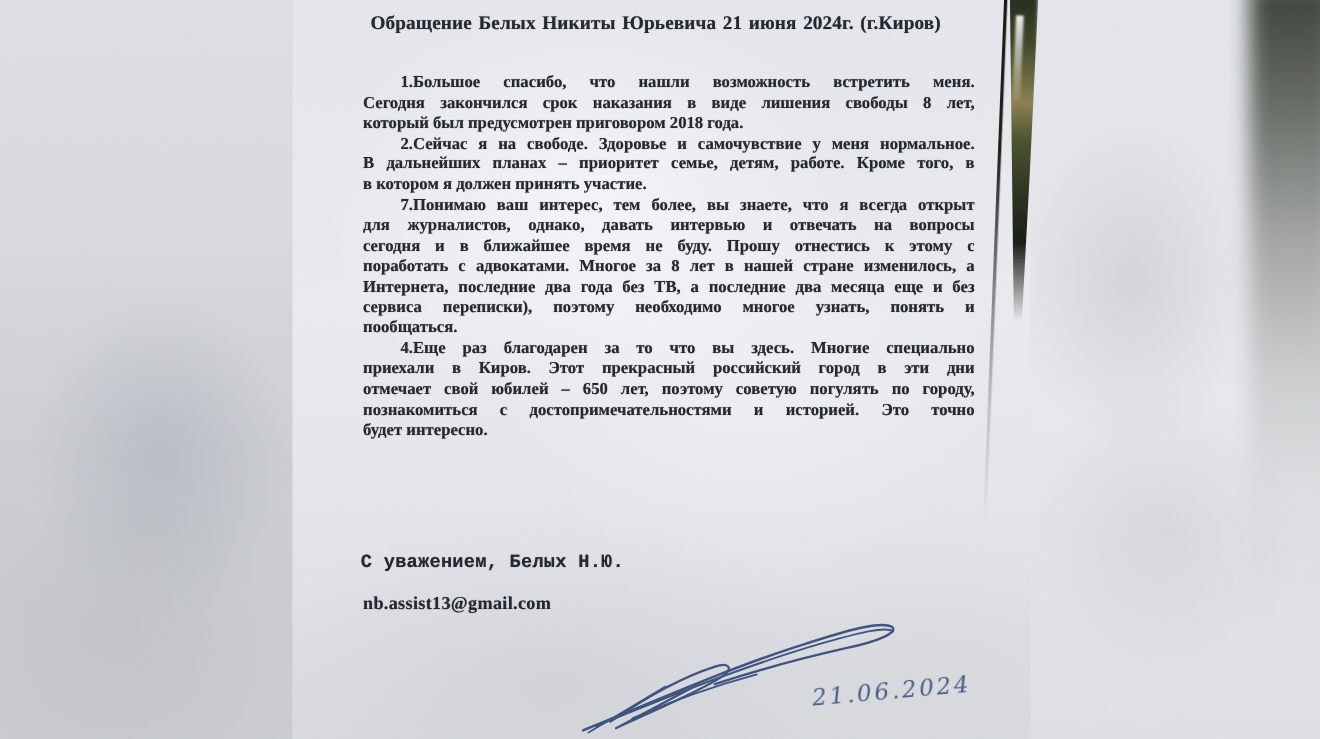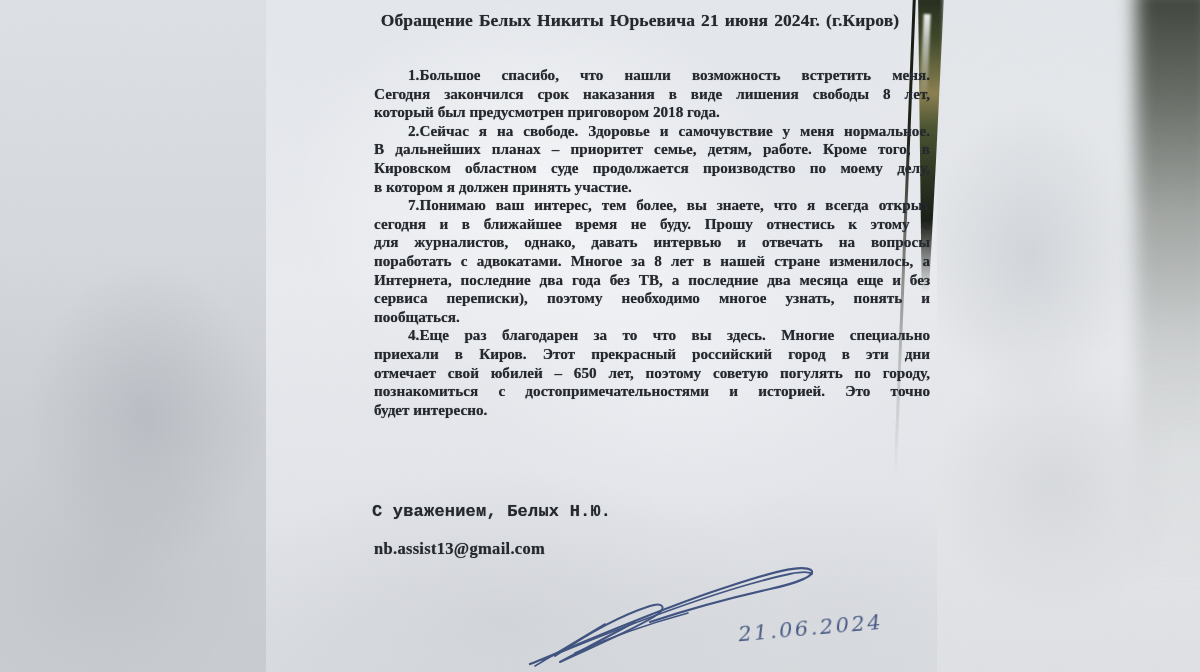--- a/index.html
+++ b/index.html
@@ -66,21 +66,20 @@
       rgba(96,99,92,.28) 78%,rgba(130,133,127,0) 100%);
     filter:blur(.7px);
   }
   
   .doc{
     position:absolute;inset:0;
     color:var(--printed-ink,#22262c);
     text-shadow:0 0 .8px rgba(34,38,44,.6);
     filter:blur(.28px);
     font-weight:bold;
-    margin-left:44px;
   }
   .doc-title{
     position:absolute;left:310px;top:10px;width:572px;
     font-size:17.5px;text-align:center;word-spacing:1.5px;letter-spacing:.1px;
   }
   .doc-body{position:absolute;left:330px;top:66px;width:556px;font-size:15.2px;}
   .doc-body .line{
     height:18.6px;line-height:18.6px;overflow:hidden;
     text-align:justify;text-align-last:justify;text-justify:inter-word;
   }
@@ -117,25 +116,24 @@
   <div class="edge-line"></div>
 
   <div class="doc">
     <div class="doc-title">Обращение Белых Никиты Юрьевича 21 июня 2024г. (г.Киров)</div>
     <div class="doc-body">
         <div class="line first">1.Большое спасибо, что нашли возможность встретить меня.</div>
         <div class="line">Сегодня закончился срок наказания в виде лишения свободы 8 лет,</div>
         <div class="line last">который был предусмотрен приговором 2018 года.</div>
         <div class="line first">2.Сейчас я на свободе. Здоровье и самочувствие у меня нормальное.</div>
         <div class="line">В дальнейших планах – приоритет семье, детям, работе. Кроме того, в</div>
-        <div class="line">Кировском областном суде продолжается производство по моему делу,</div>
         <div class="line last">в котором я должен принять участие.</div>
         <div class="line first">7.Понимаю ваш интерес, тем более, вы знаете, что я всегда открыт</div>
+        <div class="line">для журналистов, однако, давать интервью и отвечать на вопросы</div>
         <div class="line">сегодня и в ближайшее время не буду. Прошу отнестись к этому с</div>
-        <div class="line">для журналистов, однако, давать интервью и отвечать на вопросы</div>
         <div class="line">поработать с адвокатами. Многое за 8 лет в нашей стране изменилось, а</div>
         <div class="line">Интернета, последние два года без ТВ, а последние два месяца еще и без</div>
         <div class="line">сервиса переписки), поэтому необходимо многое узнать, понять и</div>
         <div class="line last">пообщаться.</div>
         <div class="line first">4.Еще раз благодарен за то что вы здесь. Многие специально</div>
         <div class="line">приехали в Киров. Этот прекрасный российский город в эти дни</div>
         <div class="line">отмечает свой юбилей – 650 лет, поэтому советую погулять по городу,</div>
         <div class="line">познакомиться с достопримечательностями и историей. Это точно</div>
         <div class="line last">будет интересно.</div>
       </div>

